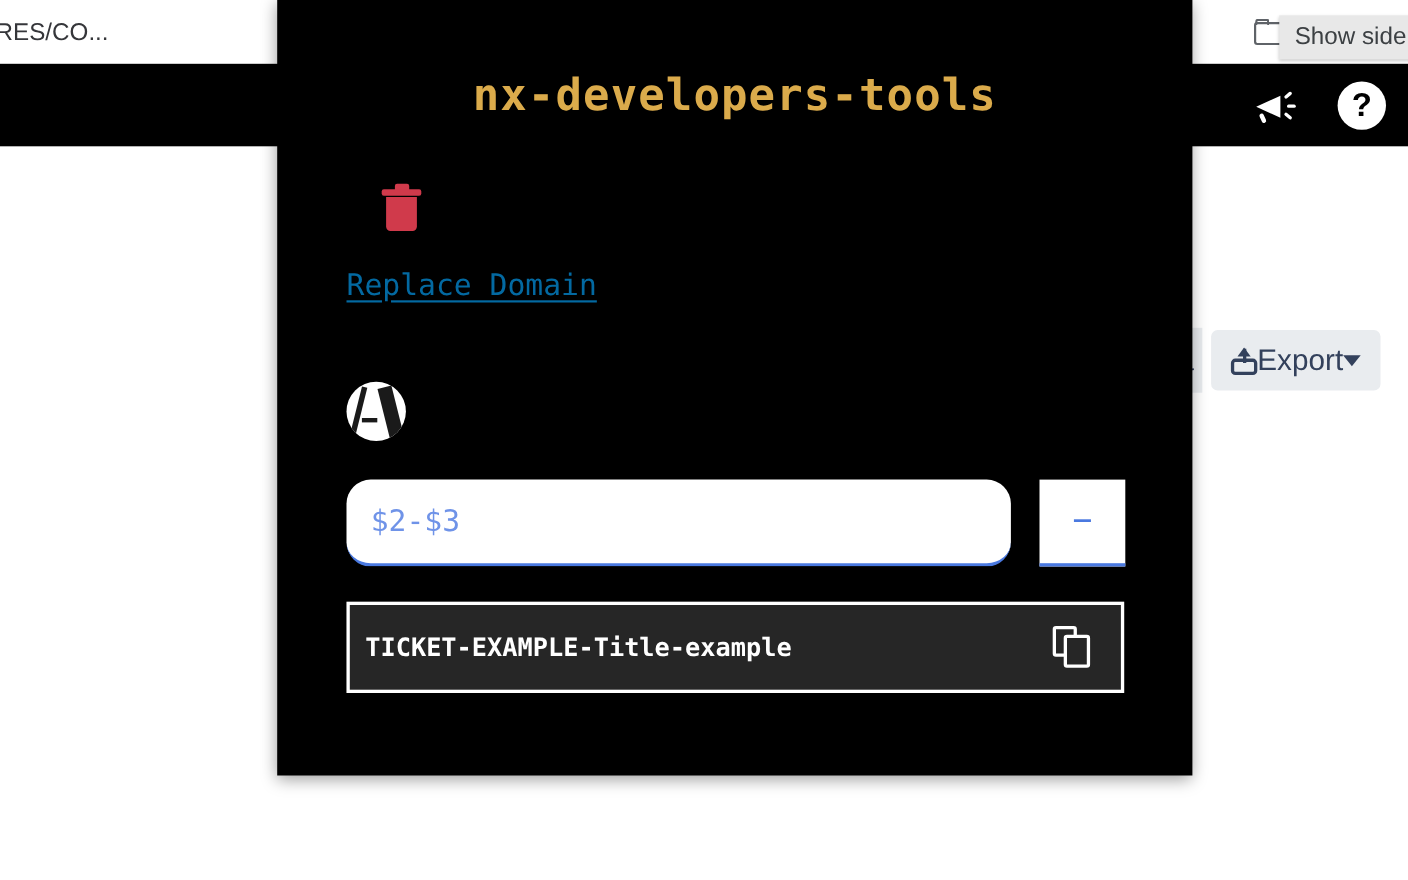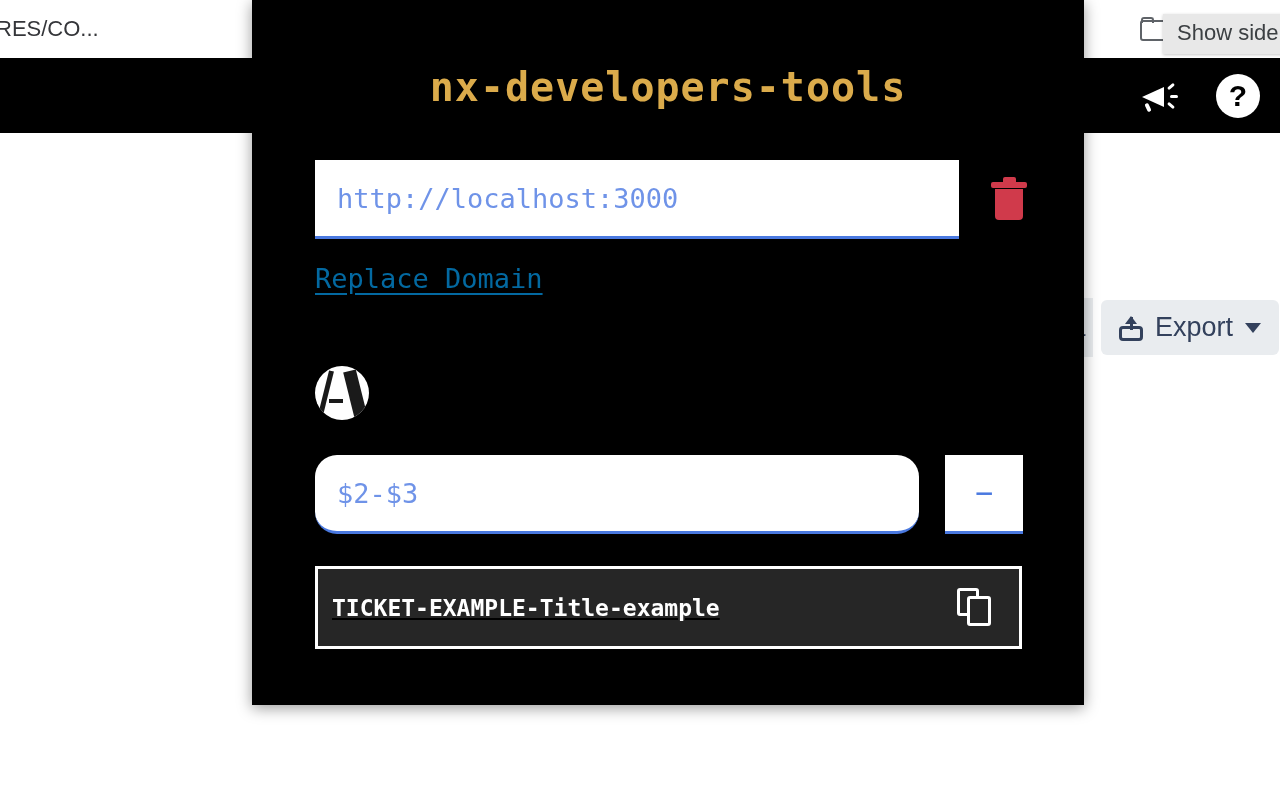--- a/index.html
+++ b/index.html
@@ -206,21 +206,20 @@
     box-sizing: border-box;
   }
   .btn-export {
     background: #e9ecef;
     color: #33415c;
     font-size: 27px;
     padding: 12px 18px;
     border-radius: 6px;
     display: flex;
     align-items: center;
-    gap: 12px;
     white-space: nowrap;
   }
   .export-ic {
     position: relative;
     width: 24px; height: 26px;
     flex: none;
   }
   .export-ic::before {
     content: "";
     position: absolute;
@@ -409,21 +408,20 @@
     margin: 32px 0 0 63px;
     width: 707px;
     height: 83px;
     background: #262626;
     border: 3px solid #ffffff;
     box-sizing: border-box;
     display: flex;
     align-items: center;
     justify-content: space-between;
     padding: 0 24px 0 14px;
-    text-decoration: underline;
   }
   .result-text {
     color: #ffffff;
     font-family: "DejaVu Sans Mono", monospace;
     font-size: 23px;
     font-weight: bold;
     white-space: nowrap;
   }
   .copy-btn {
     position: relative;
@@ -495,21 +493,20 @@
     </div>
   </div>
 
   <div class="tooltip">Show side</div>
 
   <div class="popup">
 
     <div class="popup-title">nx-developers-tools</div>
 
     <div class="domain-row">
-      <input class="text-input domain-input" type="text" value="http://localhost:3000" style="">
       <button class="trash-btn">
         <span class="tab"></span>
           <span class="lid"></span>
           <span class="can"></span>
       </button>
     </div>
 
     <a class="replace-link">Replace Domain</a>
 
     <div class="vars-row">

